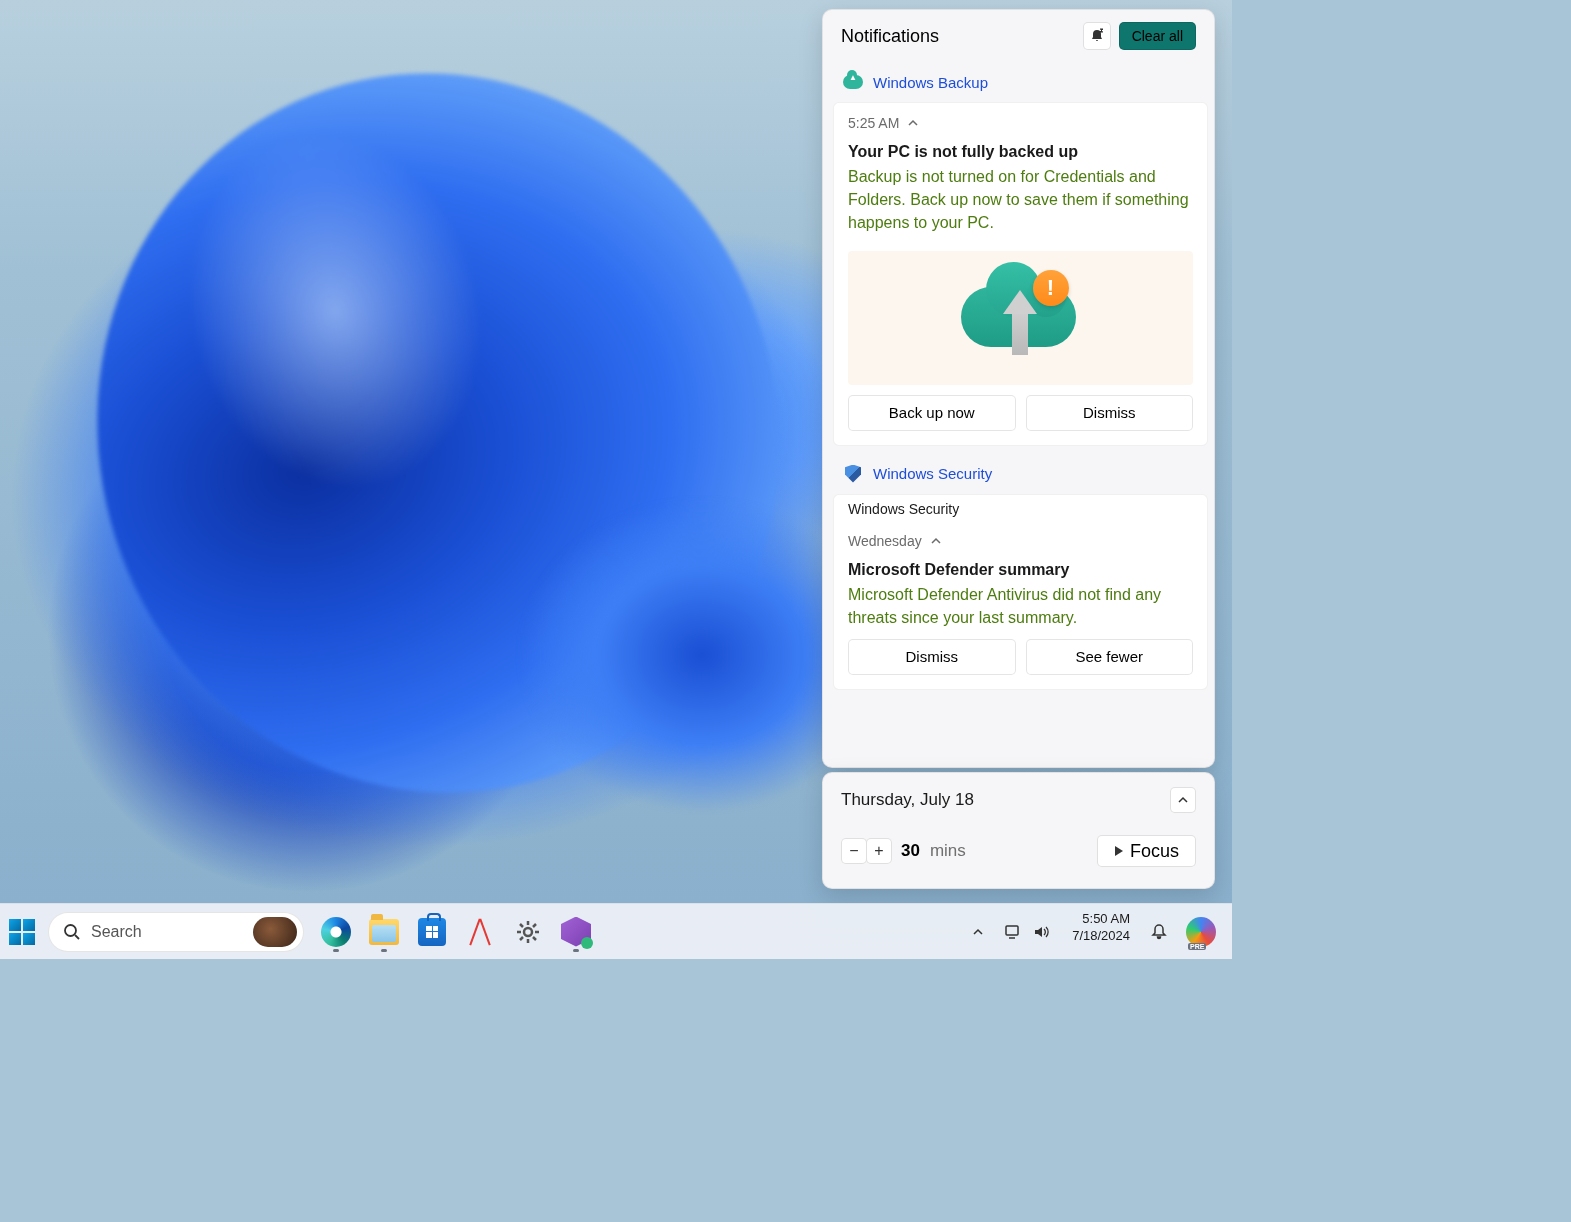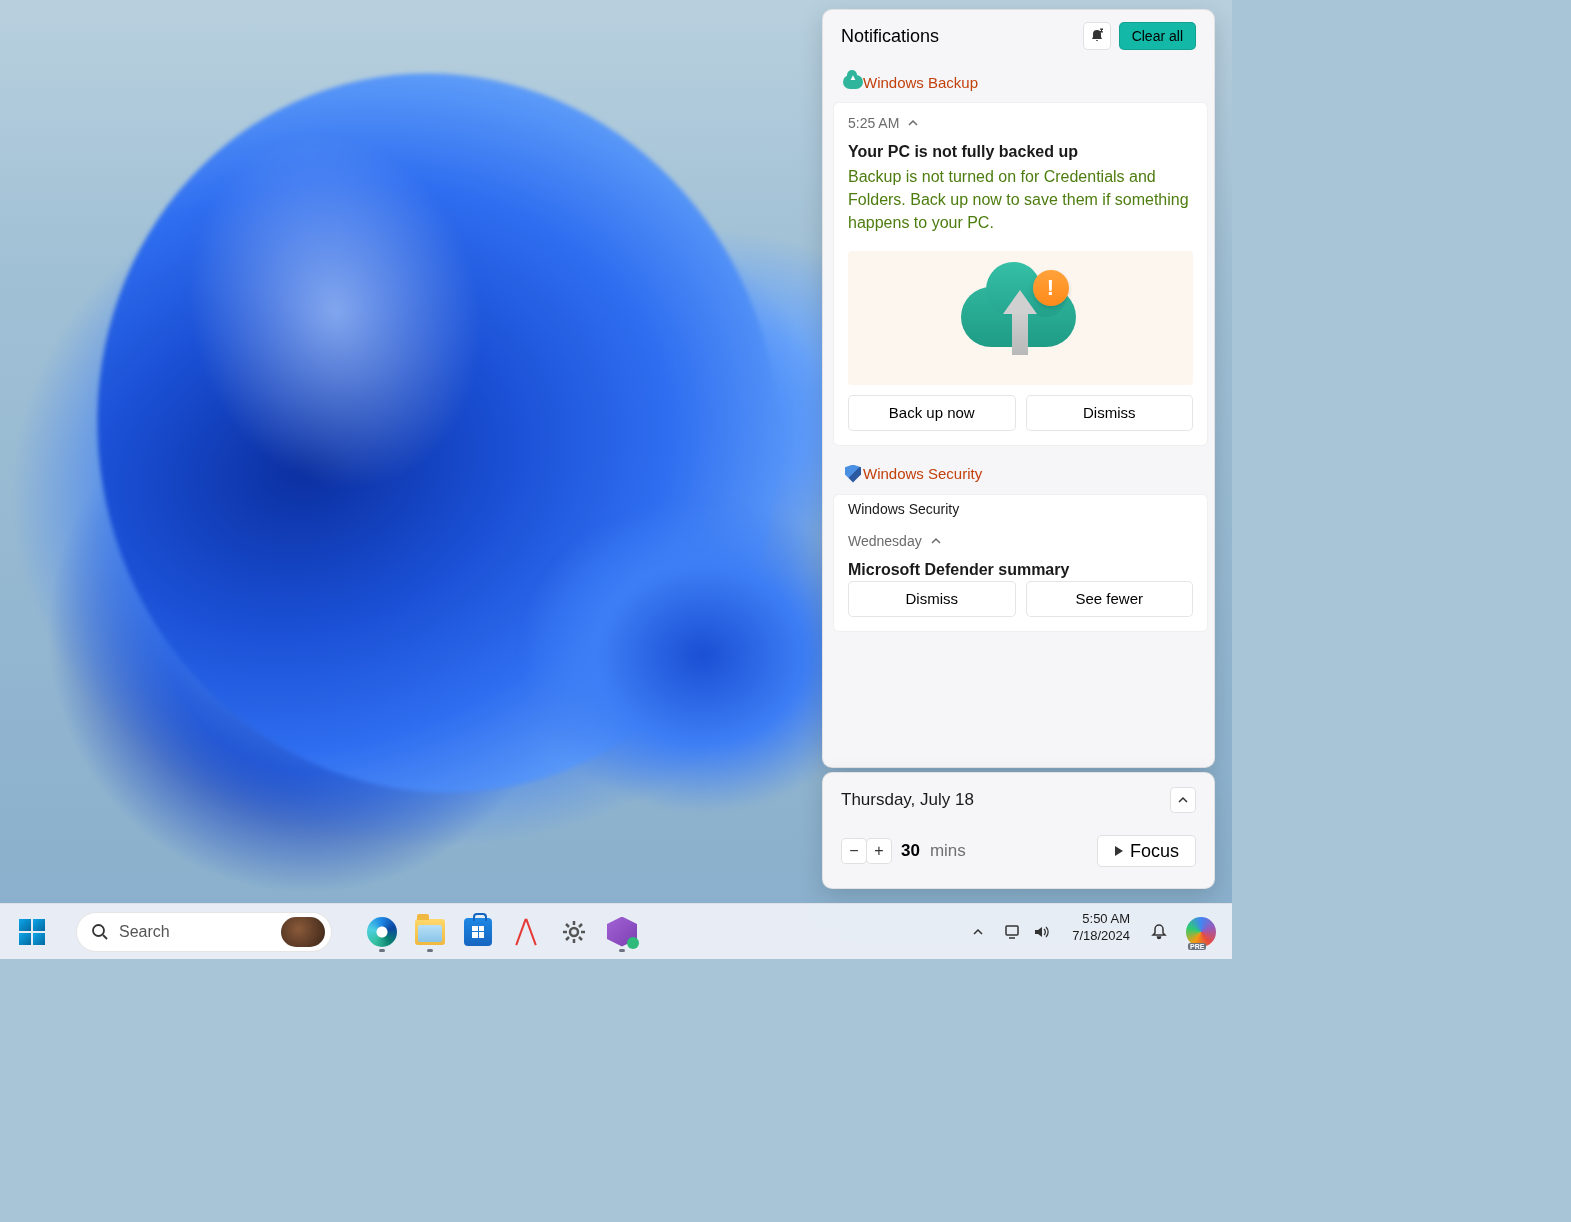--- a/index.html
+++ b/index.html
@@ -32,28 +32,28 @@
 
 .notif-panel {
   position: absolute; top: 9px; right: 17px; width: 393px; height: 759px;
   background: #f6f6f8; border: 1px solid rgba(0,0,0,0.08); border-radius: 10px;
   box-shadow: 0 8px 24px rgba(0,0,0,0.15);
   display: flex; flex-direction: column; overflow: hidden;
 }
 .notif-header { display:flex; align-items:center; padding: 12px 18px 10px 18px; gap:8px; }
 .notif-title { font-size: 18px; font-weight: 500; flex:1; color:#000000; }
 .icon-btn { width:28px; height:28px; border:1px solid rgba(0,0,0,0.12); background:#fff; border-radius:5px; display:flex; align-items:center; justify-content:center; cursor:pointer; }
-.clear-btn { height:28px; padding:0 12px; border:1px solid rgba(0,0,0,0.12); background:#14b8a6; border-radius:5px; font-size:14px; cursor:pointer; }
+.clear-btn { height:28px; padding:0 12px; border:1px solid rgba(0,0,0,0.12); background:#0f766e; border-radius:5px; font-size:14px; cursor:pointer; }
 
 .notif-scroll { flex:1; overflow-y:auto; padding:0 6px 0 10px; }
 .notif-scroll::-webkit-scrollbar { width:6px; }
 .notif-scroll::-webkit-scrollbar-thumb { background:rgba(0,0,0,0.25); border-radius:3px; }
 
 .app-group { margin-bottom:4px; }
-.app-header { display:flex; align-items:center; padding:12px 10px 10px 10px; font-size:15px; color:#c2410c; }
+.app-header { display:flex; align-items:center; gap:10px; padding:12px 10px 10px 10px; font-size:15px; color:#1d4ed8; }
 .app-icon { width:20px; height:20px; display:flex; align-items:center; justify-content:center; }
 
 .notif-card { background:#fff; border:1px solid rgba(0,0,0,0.06); border-radius:6px; margin-bottom:6px; overflow:hidden; }
 .card-time { display:flex; align-items:center; gap:8px; padding:12px 14px 4px 14px; font-size:14px; color:#6b6b6b; }
 .card-title-row { padding:6px 14px 0 14px; font-size:14px; color:#1a1a1a; }
 .card-titletext { font-size:16px; font-weight:600; color:#1a1a1a; padding:8px 14px 2px 14px; }
 .card-body { font-size:16px; color:#4d7c0f; line-height:1.45; padding:2px 14px 10px 14px; }
 .card-image { margin:6px 14px 10px 14px; height:134px; background:#fdf6ef; border-radius:4px; display:flex; align-items:center; justify-content:center; position:relative; }
 .card-actions { display:flex; gap:10px; padding:0 14px 14px 14px; }
 .card-btn { flex:1; height:36px; border:1px solid rgba(0,0,0,0.1); background:#fff; border-radius:5px; font-size:15px; cursor:pointer; }
@@ -84,21 +84,21 @@
 .focus-unit { font-size:17px; color:#707070; margin-right:auto; }
 .focus-btn { height:32px; padding:0 16px; border:1px solid rgba(0,0,0,0.12); background:#fff; border-radius:5px; font-size:18px; cursor:pointer; display:flex; align-items:center; gap:6px; }
 
 
 .taskbar {
   position:absolute; bottom:0; left:0; right:0; height:56px;
   background:rgba(240,243,248,0.88); backdrop-filter:blur(20px);
   border-top:1px solid rgba(0,0,0,0.05);
   display:flex; align-items:center;
 }
-.taskbar-left { display:flex; align-items:center; gap:22px; padding-left:10px; }
+.taskbar-left { display:flex; align-items:center; gap:4px; }
 .start-btn { width:44px; height:44px; display:flex; align-items:center; justify-content:center; border-radius:6px; cursor:pointer; }
 .win-logo { width:26px; height:26px; display:grid; grid-template-columns:1fr 1fr; grid-template-rows:1fr 1fr; gap:2px; }
 .win-logo div { background:linear-gradient(135deg,#0ea5e9,#0369a1); }
 
 .search-box { width:256px; height:40px; background:#fff; border:1px solid rgba(0,0,0,0.1); border-radius:20px; display:flex; align-items:center; padding:0 6px 0 14px; gap:10px; cursor:text; }
 .search-box svg { flex-shrink:0; }
 .search-text { flex:1; font-size:16px; color:#555; }
 .search-avatar { width:44px; height:30px; border-radius:15px; background:radial-gradient(circle at 40% 40%, #8a5a3a, #3a2418); }
 
 .task-icons { display:flex; align-items:center; gap:4px; margin-left:6px; }
@@ -195,20 +195,21 @@
       </div>
       <div class="notif-card">
         <div class="card-title-row">Windows Security</div>
         <div class="card-time" style="padding-top:16px;">
           <span>Wednesday</span>
           <svg class="chevron-up" viewBox="0 0 12 12">
               <path d="M2 8l4-4 4 4" stroke="#6b6b6b" stroke-width="1.5" fill="none"></path>
             </svg>
         </div>
         <div class="card-titletext">Microsoft Defender summary</div>
+        <div class="card-body">Microsoft Defender Antivirus did not find any threats since your last summary.</div>
         <div class="card-actions">
           <button class="card-btn">Dismiss</button>
           <button class="card-btn">See fewer</button>
         </div>
       </div>
     </div>
 
   </div>
 </div>
 

